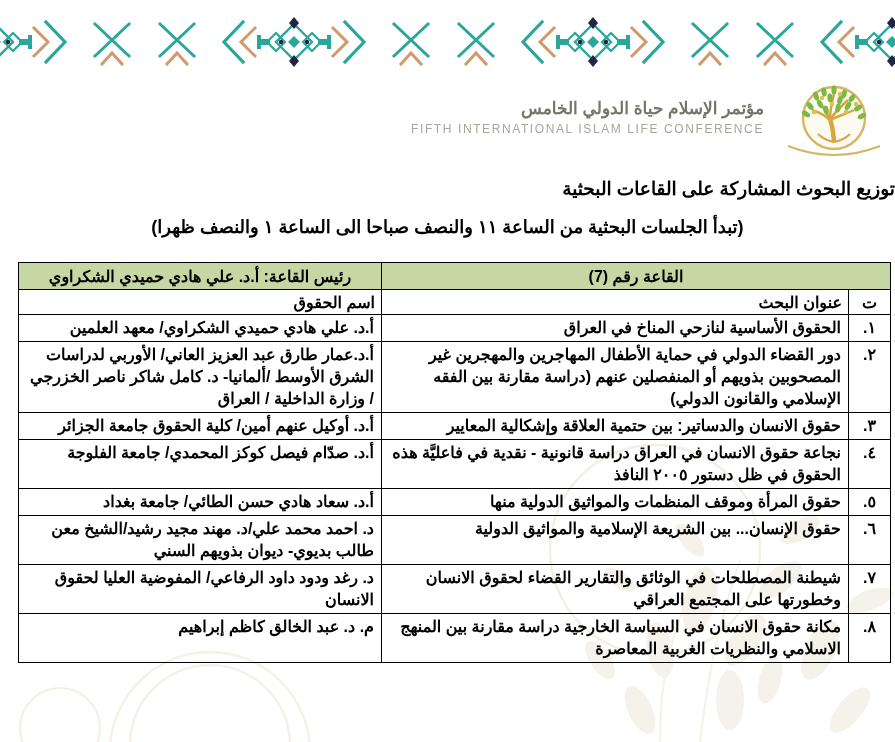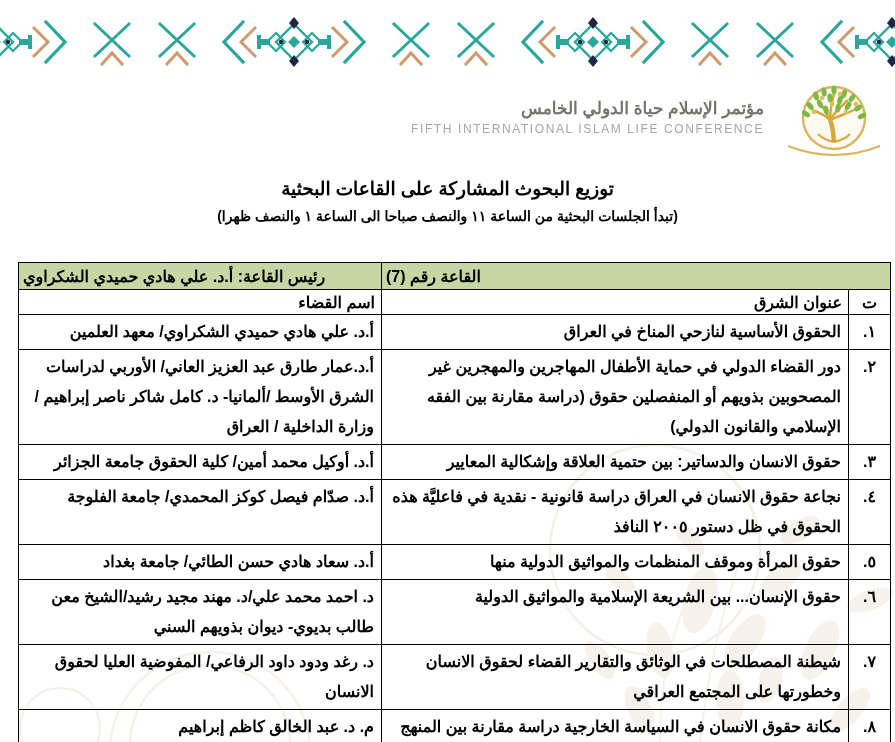--- a/index.html
+++ b/index.html
@@ -15,33 +15,33 @@
 
   
   .logo-block{position:absolute;top:82px;right:6px;display:flex;align-items:flex-start;}
   .logo-text{text-align:right;margin-top:16px;margin-right:8px;}
   .logo-ar{direction:rtl;font-size:17px;font-weight:bold;color:#75756d;line-height:22px;}
   .logo-en{font-size:12px;letter-spacing:1.6px;color:#a6a69e;margin-top:2px;white-space:nowrap;}
 
   
   .page-title,.page-subtitle{position:absolute;left:0;width:895px;text-align:center;
       direction:rtl;font-weight:bold;color:#000;}
-  .page-title{top:178px;font-size:18.5px;}
-  .page-subtitle{top:208px;font-size:14px;}
+  .page-title{top:178px;font-size:18.5px;text-align:right;}
+  .page-subtitle{top:216px;font-size:18px;}
 
   
   .watermark{position:absolute;inset:0;z-index:0;opacity:.6;pointer-events:none;}
 
   
   table.dist{position:absolute;top:262px;right:11px;width:873px;z-index:2;
       border-collapse:collapse;direction:rtl;table-layout:fixed;
       font-weight:bold;font-size:16px;color:#000;}
-  table.dist td{border:1.6px solid #000;padding:1.5px 7px 2.5px;line-height:30px;
+  table.dist td{border:1.6px solid #000;padding:1.5px 7px 2.5px;line-height:22px;
       vertical-align:top;overflow:hidden;background:transparent;}
-  tr.green-row td{background:#c6d7a3;text-align:left;line-height:21px;padding:2.5px 4px;}
+  tr.green-row td{background:#c6d7a3;text-align:center;line-height:21px;padding:2.5px 4px;}
   tr.colhead-row td{line-height:21px;padding:1.5px 6px;}
   td.c-num{text-align:center;padding:1.5px 2px;}
 </style>
 </head>
 <body>
 
 <div class="canvas">
 
   <svg class="watermark" viewBox="0 0 895 742" width="895" height="742">
     <g fill="none" stroke="#ece5d8" stroke-width="2.5">
@@ -267,38 +267,38 @@
         <col style="width:467px">
         <col>
       </colgroup>
     <tbody>
       <tr class="green-row">
         <td colspan="2">القاعة رقم (7)</td>
         <td>رئيس القاعة: أ.د. علي هادي حميدي الشكراوي</td>
       </tr>
       <tr class="colhead-row">
         <td class="c-num">ت</td>
-        <td>عنوان الشرق</td>
-        <td>اسم القضاء</td>
+        <td>عنوان البحث</td>
+        <td>اسم الحقوق</td>
       </tr>
 
     <tr class="">
         <td class="c-num">١.</td>
         <td class="c-title">الحقوق الأساسية لنازحي المناخ في العراق</td>
         <td class="c-res">أ.د. علي هادي حميدي الشكراوي/ معهد العلمين</td>
       </tr>
         <tr class="">
         <td class="c-num">٢.</td>
-        <td class="c-title">دور القضاء الدولي في حماية الأطفال المهاجرين والمهجرين غير المصحوبين بذويهم أو المنفصلين حقوق (دراسة مقارنة بين الفقه الإسلامي والقانون الدولي)</td>
-        <td class="c-res">أ.د.عمار طارق عبد العزيز العاني/ الأوربي لدراسات الشرق الأوسط /ألمانيا- د. كامل شاكر ناصر إبراهيم / وزارة الداخلية / العراق</td>
+        <td class="c-title">دور القضاء الدولي في حماية الأطفال المهاجرين والمهجرين غير المصحوبين بذويهم أو المنفصلين عنهم (دراسة مقارنة بين الفقه الإسلامي والقانون الدولي)</td>
+        <td class="c-res">أ.د.عمار طارق عبد العزيز العاني/ الأوربي لدراسات الشرق الأوسط /ألمانيا- د. كامل شاكر ناصر الخزرجي / وزارة الداخلية / العراق</td>
       </tr>
         <tr class="">
         <td class="c-num">٣.</td>
         <td class="c-title">حقوق الانسان والدساتير: بين حتمية العلاقة وإشكالية المعايير</td>
-        <td class="c-res">أ.د. أوكيل محمد أمين/ كلية الحقوق جامعة الجزائر</td>
+        <td class="c-res">أ.د. أوكيل عنهم أمين/ كلية الحقوق جامعة الجزائر</td>
       </tr>
         <tr class="">
         <td class="c-num">٤.</td>
         <td class="c-title">نجاعة حقوق الانسان في العراق دراسة قانونية - نقدية في فاعليَّة هذه الحقوق في ظل دستور ٢٠٠٥ النافذ</td>
         <td class="c-res">أ.د. صدّام فيصل كوكز المحمدي/ جامعة الفلوجة</td>
       </tr>
         <tr class="">
         <td class="c-num">٥.</td>
         <td class="c-title">حقوق المرأة وموقف المنظمات والمواثيق الدولية منها</td>
         <td class="c-res">أ.د. سعاد هادي حسن الطائي/ جامعة بغداد</td>

